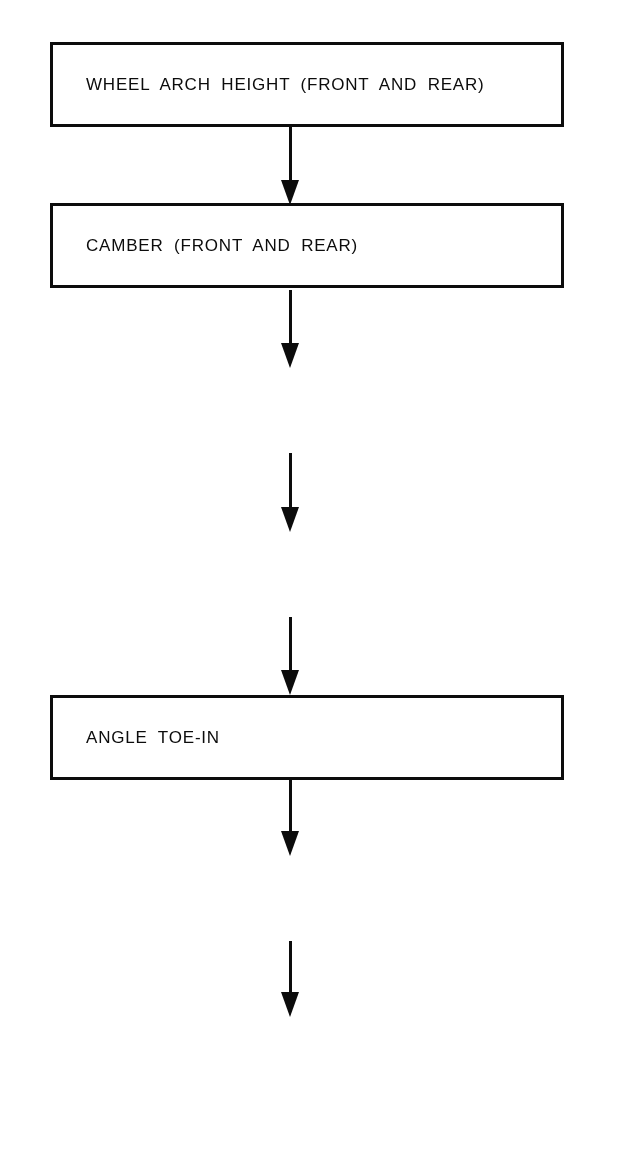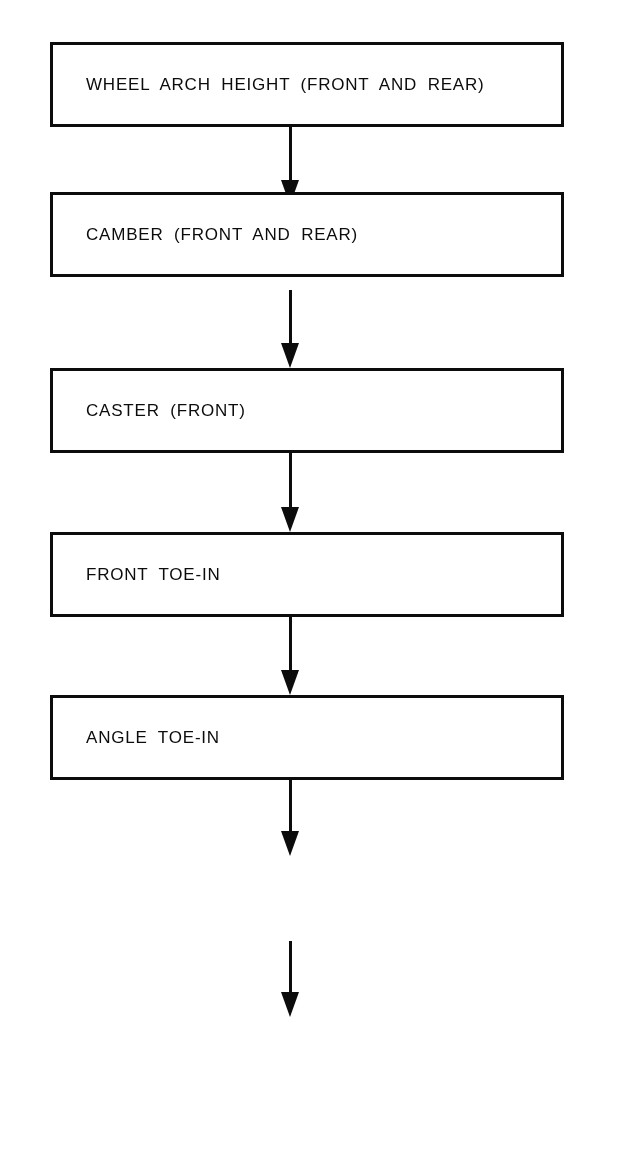--- a/index.html
+++ b/index.html
@@ -63,41 +63,35 @@
 
   <div class="step" style="top:42px">
     <span class="step-label">WHEEL ARCH HEIGHT (FRONT AND REAR)</span>
   </div>
 
   <div class="arrow" style="top:127px;height:78px">
     <div class="arrow-stem"></div>
     <div class="arrow-head"></div>
   </div>
 
-  <div class="step" style="top:192px">
+  <div class="step" style="top:203px">
     <span class="step-label">CAMBER (FRONT AND REAR)</span>
   </div>
 
   <div class="arrow" style="top:290px;height:78px">
     <div class="arrow-stem"></div>
     <div class="arrow-head"></div>
   </div>
 
-  <div class="step" style="top:368px">
-    <span class="step-label">CASTER (FRONT)</span>
-  </div>
 
   <div class="arrow" style="top:453px;height:79px">
     <div class="arrow-stem"></div>
     <div class="arrow-head"></div>
   </div>
 
-  <div class="step" style="top:532px">
-    <span class="step-label">FRONT TOE-IN</span>
-  </div>
 
   <div class="arrow" style="top:617px;height:78px">
     <div class="arrow-stem"></div>
     <div class="arrow-head"></div>
   </div>
 
   <div class="step" style="top:695px">
     <span class="step-label">ANGLE TOE-IN</span>
   </div>
 

